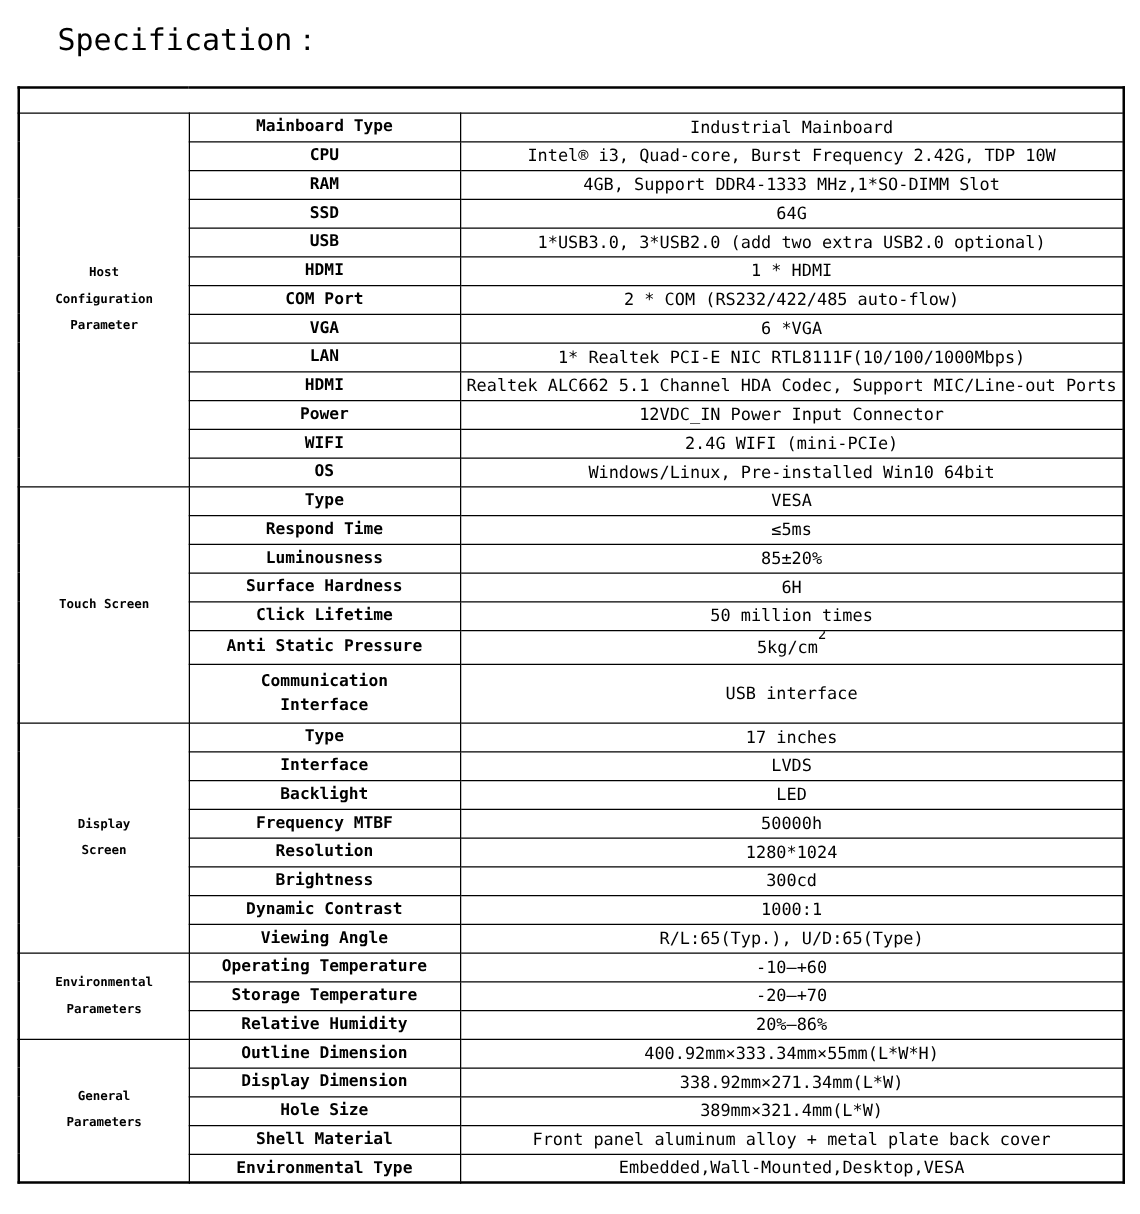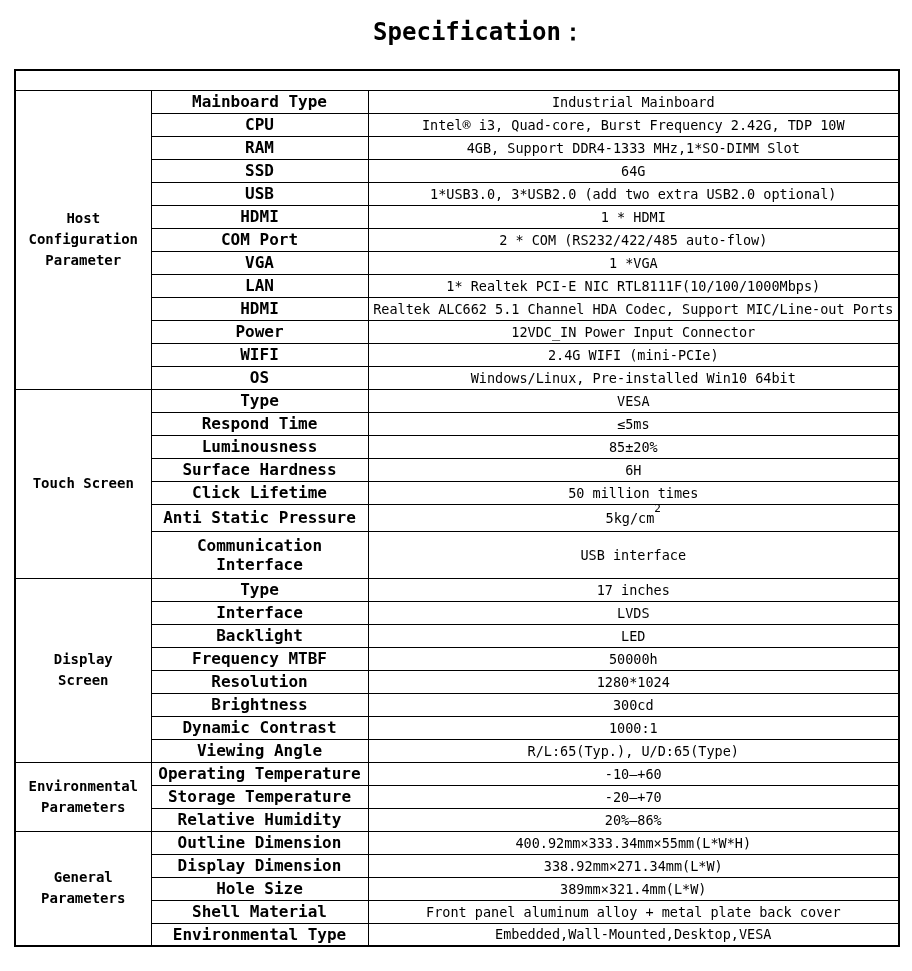--- a/index.html
+++ b/index.html
@@ -6,52 +6,51 @@
   html, body {
     width: 912px;
     background: #ffffff;
     color: #000000;
     font-family: "DejaVu Sans Mono", "Liberation Mono", monospace;
   }
   body { min-height: 971px; }
   .page-title {
     margin: 16px 0 0 46px;
     font-size: 24px;
-    font-weight: bold;
+    font-weight: normal;
     letter-spacing: 0px;
     white-space: pre;
-    text-align: center;
   }
   table.spec-table {
     margin: 21px 0 0 14px;
     width: 884px;
     border-collapse: collapse;
     table-layout: fixed;
     border: 2px solid #000000;
   }
   col.c-cat   { width: 136px; }
   col.c-param { width: 217px; }
   col.c-value { width: 531px; }
   td {
     border: 1px solid #000000;
     text-align: center;
     vertical-align: middle;
     overflow: hidden;
   }
   td.empty-row-cell { height: 20px; border: 1px solid #000000; }
   td.cat-cell {
     font-weight: bold;
-    font-size: 14px;
+    font-size: 10px;
     white-space: pre-line;
     line-height: 21px;
     margin-left: 10px;
   }
   td.param-cell {
     font-weight: bold;
-    font-size: 16px;
+    font-size: 13px;
     height: 23px;
     white-space: pre-line;
     line-height: 19px;
     text-align: center;
   }
   td.value-cell {
     font-size: 13.5px;
     height: 23px;
     white-space: nowrap;
   }
@@ -107,21 +106,21 @@
       <tr>
         <td class="param-cell">HDMI</td>
         <td class="value-cell">1 * HDMI</td>
       </tr>
       <tr>
         <td class="param-cell">COM Port</td>
         <td class="value-cell">2 * COM (RS232/422/485 auto-flow)</td>
       </tr>
       <tr>
         <td class="param-cell">VGA</td>
-        <td class="value-cell">1 *VGA</td>
+        <td class="value-cell">6 *VGA</td>
       </tr>
       <tr>
         <td class="param-cell">LAN</td>
         <td class="value-cell">1* Realtek PCI-E NIC RTL8111F(10/100/1000Mbps)</td>
       </tr>
       <tr>
         <td class="param-cell">HDMI</td>
         <td class="value-cell">Realtek ALC662 5.1 Channel HDA Codec, Support MIC/Line-out Ports</td>
       </tr>
       <tr>

